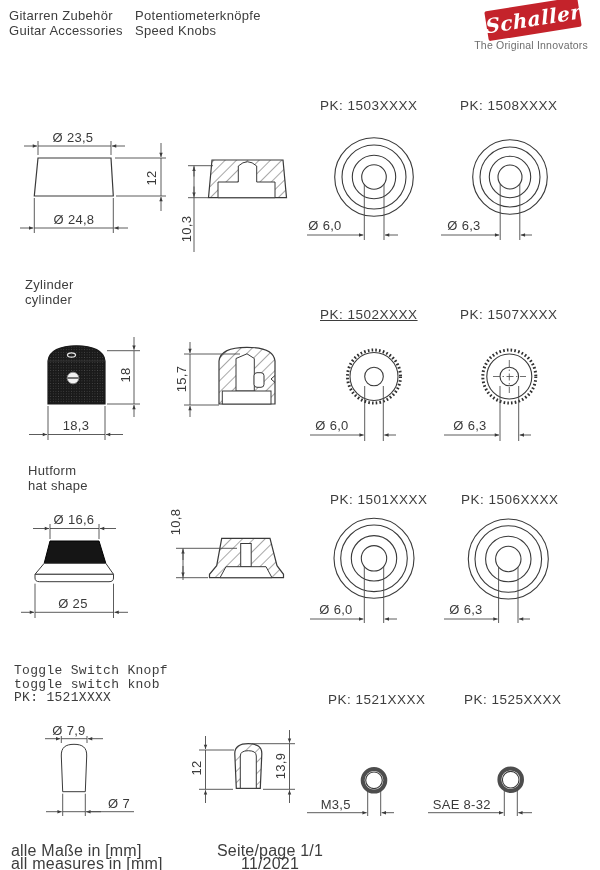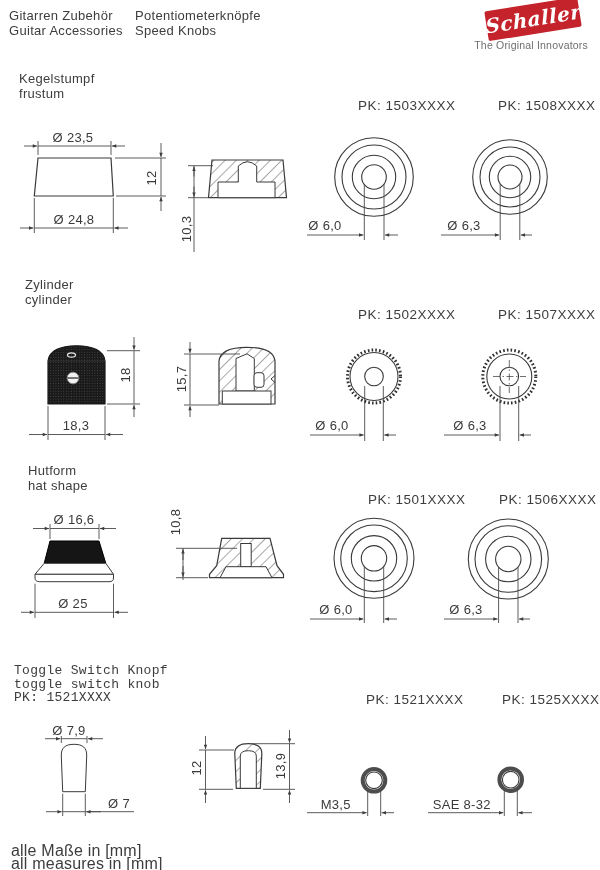--- a/index.html
+++ b/index.html
@@ -1,20 +1,20 @@
 <!DOCTYPE html>
 <html><head>
 <meta charset="utf-8">
 <style>
   html,body{margin:0;padding:0;background:#fff;}
   .page{position:relative;width:600px;height:870px;background:#fff;overflow:hidden;
         font-family:"Liberation Sans",sans-serif;color:#3d3d3d;}
   .abs{position:absolute;}
   .t13{font-size:13px;line-height:14.5px;letter-spacing:.3px;white-space:nowrap;}
-  .pk{font-size:13.5px;letter-spacing:.5px;white-space:nowrap;margin-left:38px;}
+  .pk{font-size:13.5px;letter-spacing:.5px;white-space:nowrap;}
   .title3 div{white-space:nowrap;}
   .foot{font-size:16px;line-height:12.5px;letter-spacing:.2px;white-space:nowrap;}
   .logo-box{position:absolute;left:486px;top:4px;width:94px;height:30px;background:#c4232b;
             transform:rotate(-9deg);border-radius:2px;display:flex;align-items:center;justify-content:center;}
   .logo-script{color:#fff;font-family:"DejaVu Serif",serif;font-style:italic;font-weight:bold;
                font-size:20px;letter-spacing:.5px;transform:skewX(-4deg);}
   .tagline{position:absolute;left:462px;top:39px;width:126px;text-align:right;
            font-size:10.5px;color:#6e6e6e;letter-spacing:.2px;white-space:nowrap;}
   svg{position:absolute;left:0;top:0;}
   .ol{fill:#fff;stroke:#3a3a3a;stroke-width:1.2;}
@@ -320,45 +320,45 @@
   </div>
   <div class="abs t13" style="left:135px;top:9px;">
     <div>Potentiometerknöpfe</div>
     <div>Speed Knobs</div>
   </div>
   <div class="logo-box">
     <span class="logo-script">Schaller</span>
   </div>
   <div class="tagline">The Original Innovators</div>
 
-  <div class="abs t13 title3" style="left:19px;top:72px;">
-    <div>Kegelstumpf</div>
-    <div>frustum</div>
-  </div>
   <div class="abs t13 title3" style="left:25px;top:278px;">
     <div>Zylinder</div>
     <div>cylinder</div>
   </div>
   <div class="abs t13 title3" style="left:28px;top:464px;">
     <div>Hutform</div>
     <div>hat shape</div>
   </div>
   <div class="abs t13 title3" style="left:14px;top:664px;line-height:13.5px;font-family:Liberation Mono, monospace;">
     <div>Toggle Switch Knopf</div>
     <div>toggle switch knob</div>
     <div>PK: 1521XXXX</div>
   </div>
 
   <span class="abs pk" style="left:320px;top:98px;">PK: 1503XXXX</span>
   <span class="abs pk" style="left:460px;top:98px;">PK: 1508XXXX</span>
-  <span class="abs pk" style="left:320px;top:307px;">PK: 1502XXXX</span>
+  <span class="abs pk" style="left:320px;top:307px;text-decoration:underline;">PK: 1502XXXX</span>
   <span class="abs pk" style="left:460px;top:307px;">PK: 1507XXXX</span>
   <span class="abs pk" style="left:330px;top:492px;text-align:center;">PK: 1501XXXX</span>
   <span class="abs pk" style="left:461px;top:492px;">PK: 1506XXXX</span>
   <span class="abs pk" style="left:328px;top:692px;">PK: 1521XXXX</span>
   <span class="abs pk" style="left:464px;top:692px;">PK: 1525XXXX</span>
 
   <div class="abs foot" style="left:11px;top:845px;">
     <div>alle Maße in [mm]</div>
     <div>all measures in [mm]</div>
   </div>
+  <div class="abs foot" style="left:205px;top:845px;width:130px;text-align:center;">
+    <div>Seite/page 1/1</div>
+    <div>11/2021</div>
+  </div>
 
 </div>
 
 </body></html>

